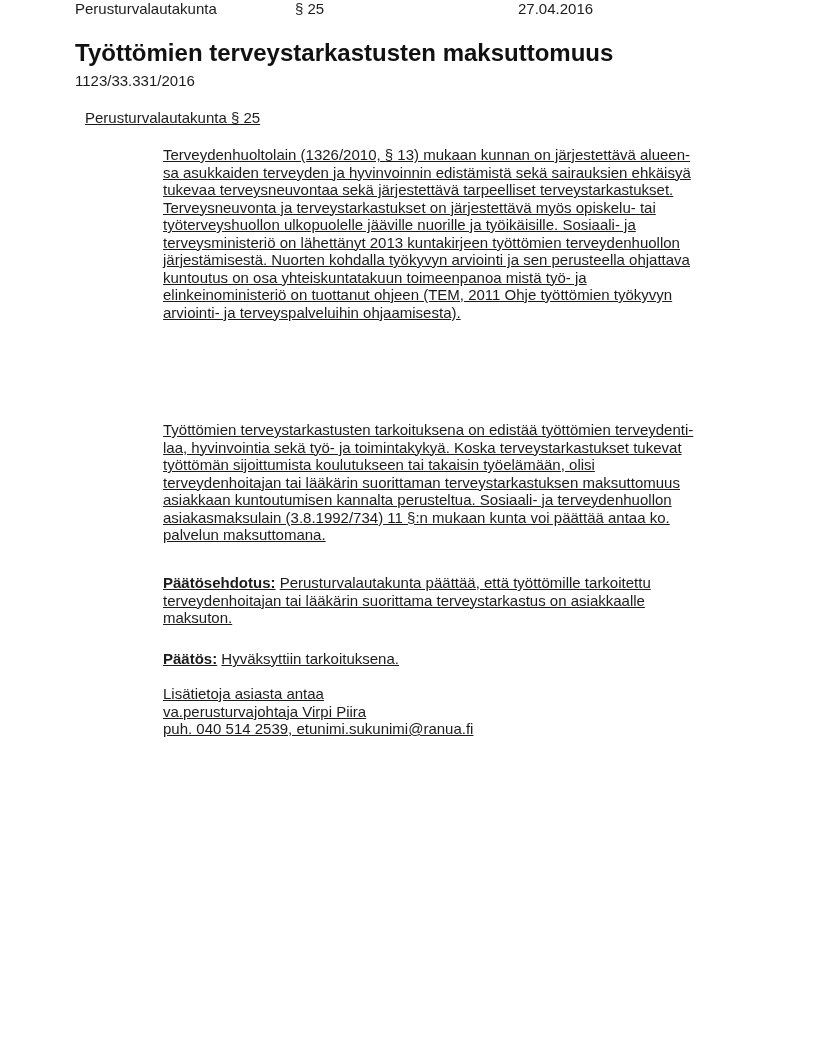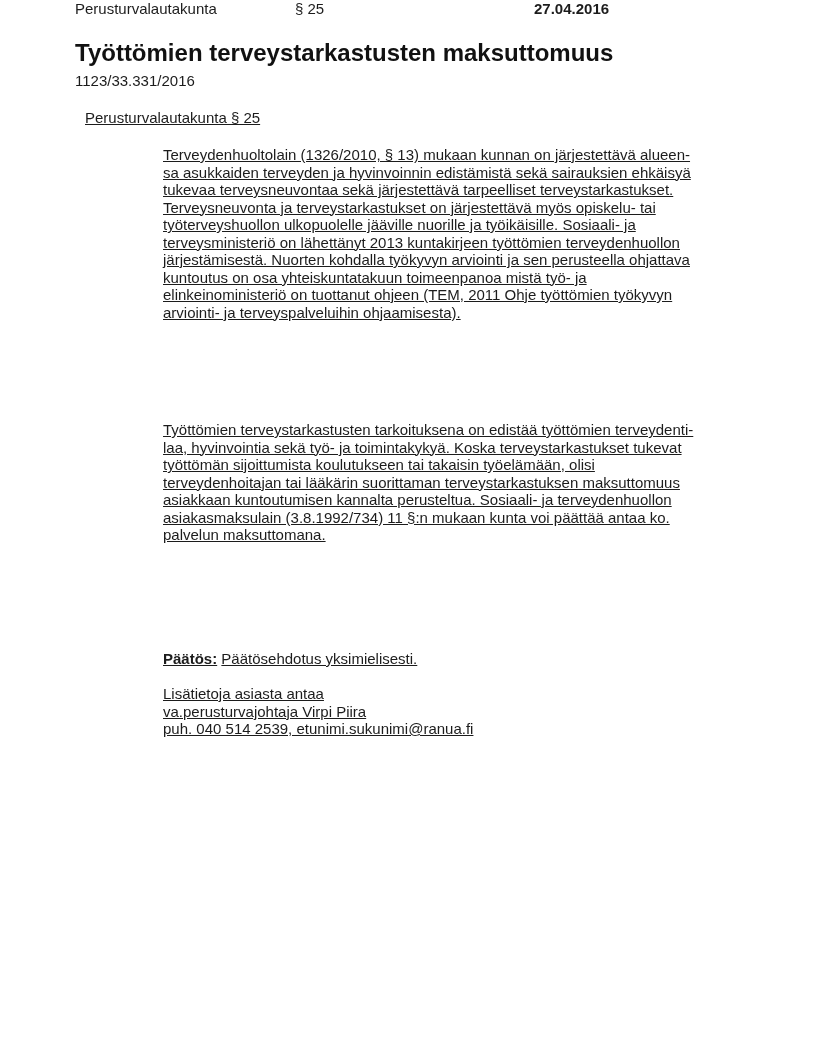--- a/index.html
+++ b/index.html
@@ -13,21 +13,21 @@
     height: 1056px;
     background: #ffffff;
     font-family: "Liberation Sans", "DejaVu Sans", sans-serif;
     font-size: 15px;
     line-height: 17.5px;
     color: #1c1c1c;
     overflow: hidden;
   }
   .hdr-committee { position: absolute; left: 75px;  top: 0px; }
   .hdr-section   { position: absolute; left: 295px; top: 0px; }
-  .hdr-date      { position: absolute; left: 534px; top: 0px; font-weight: bold; }
+  .hdr-date      { position: absolute; left: 518px; top: 0px; }
   .title {
     position: absolute;
     left: 75px;
     top: 42px;
     margin: 0;
     font-size: 24px;
     line-height: 22px;
     font-weight: bold;
     color: #111111;
   }
@@ -80,20 +80,23 @@
 
 
   <div class="para p3"><span class="pre">Työttömien terveystarkastusten tarkoituksena on edistää työttömien terveydenti-
 laa, hyvinvointia sekä työ- ja toimintakykyä. Koska terveystarkastukset tukevat
 työttömän sijoittumista koulutukseen tai takaisin työelämään, olisi
 terveydenhoitajan tai lääkärin suorittaman terveystarkastuksen maksuttomuus
 asiakkaan kuntoutumisen kannalta perusteltua. Sosiaali- ja terveydenhuollon
 asiakasmaksulain (3.8.1992/734) 11 §:n mukaan kunta voi päättää antaa ko.
 palvelun maksuttomana.</span></div>
 
+  <div class="para p4"><span class="label pre">Päätösehdotus:</span> <span class="pre">Perusturvalautakunta päättää, että työttömille tarkoitettu
+terveydenhoitajan tai lääkärin suorittama terveystarkastus on asiakkaalle
+maksuton.</span></div>
 
-  <div class="para p5"><span class="label pre">Päätös:</span> <span class="pre">Päätösehdotus yksimielisesti.</span></div>
+  <div class="para p5"><span class="label pre">Päätös:</span> <span class="pre">Hyväksyttiin tarkoituksena.</span></div>
 
   <div class="para p6"><span class="pre">Lisätietoja asiasta antaa
 va.perusturvajohtaja Virpi Piira
 puh. 040 514 2539, etunimi.sukunimi@ranua.fi</span></div>
 
 </div>
 
 </body></html>

